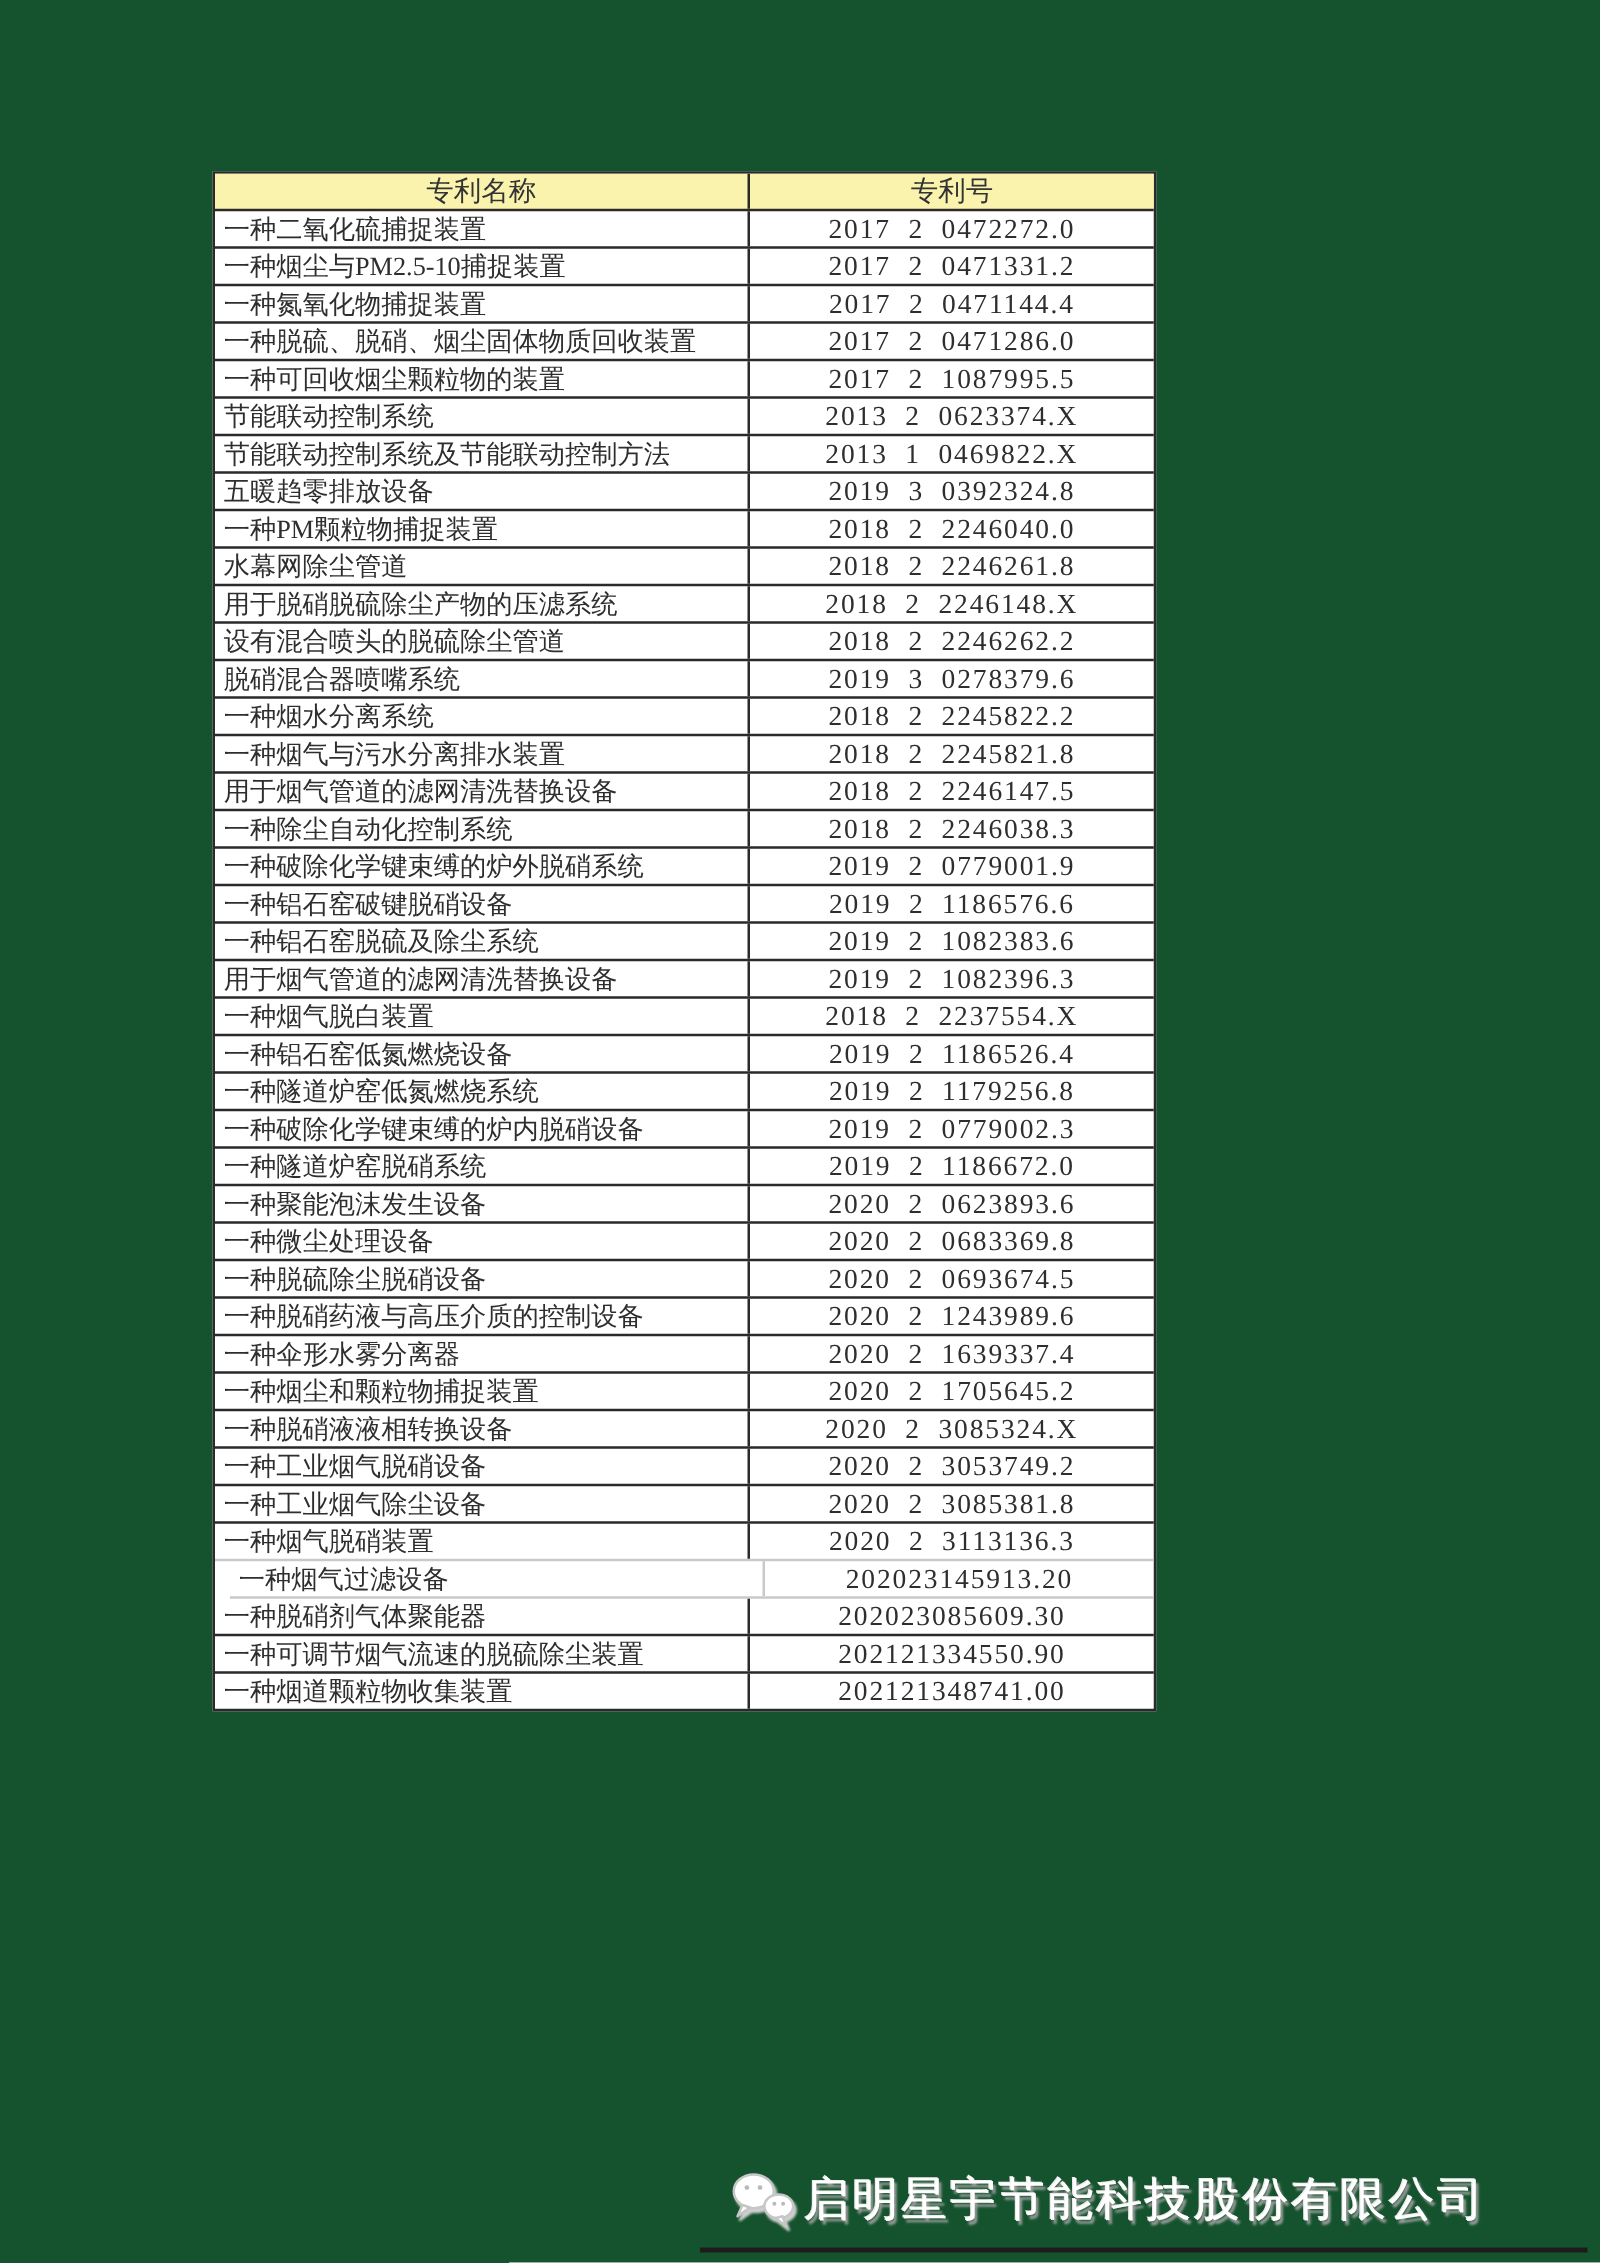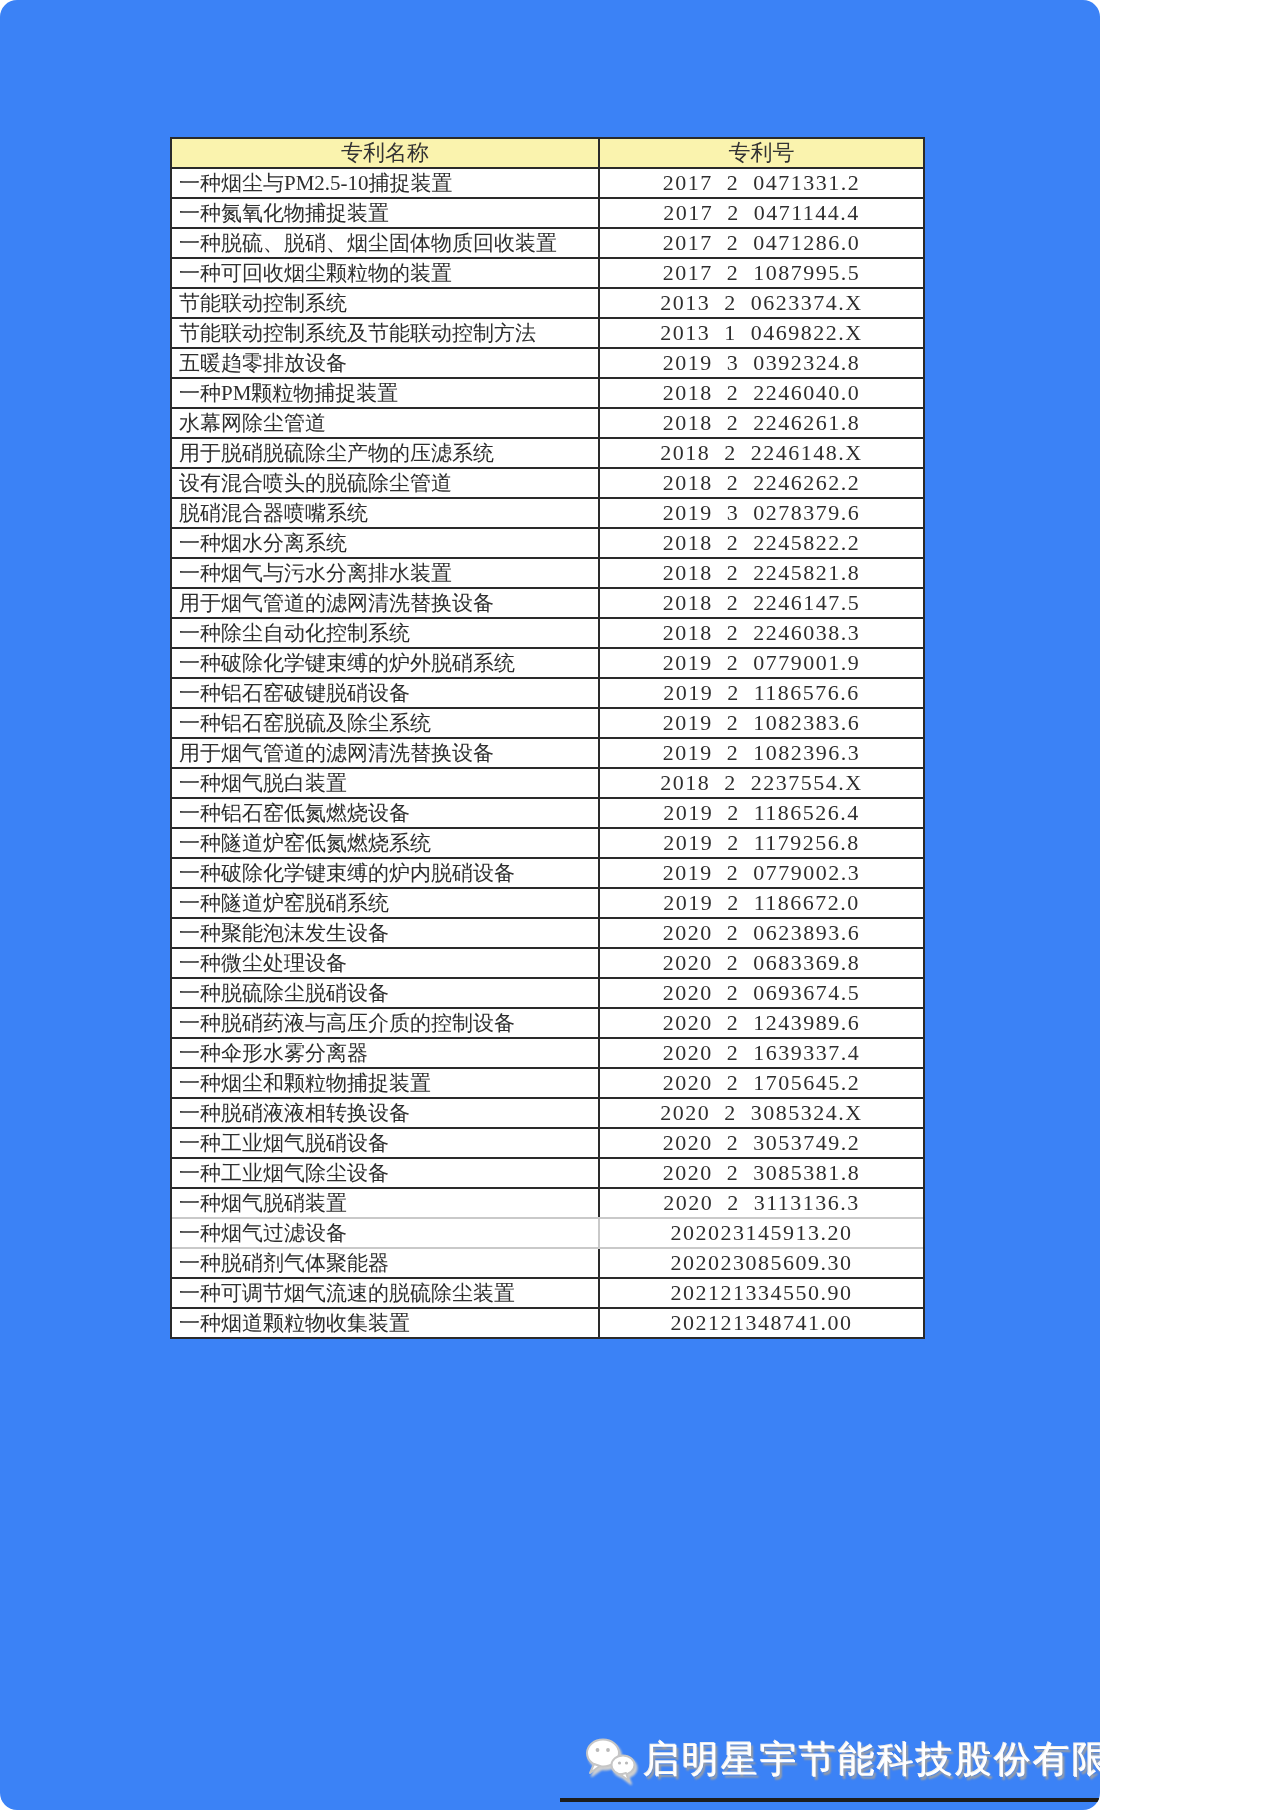--- a/index.html
+++ b/index.html
@@ -4,26 +4,25 @@
 <style>
   :root{
     --border:#2a2a2a;
     --header-bg:#faf3ae;
     --faded-border:#c9c9c9;
     --underline:#1c1c1c;
   }
   html,body{margin:0;padding:0;background:#ffffff;}
   .page{
     position:relative;
-    width:1100px;height:1810px;
-    background:#3b82f6;
+    width:1280px;height:1810px;
+    background:#14532d;
     overflow:hidden;
     font-family:"Liberation Serif","DejaVu Serif",serif;
     color:#262626;
-    border-radius:17px;
   }
   .patent-table{
     position:absolute;
     left:170px;top:137px;
     width:755px;
     border:2px solid var(--border);
     background:#ffffff;
     box-sizing:border-box;
   }
   .thead{
@@ -57,21 +56,21 @@
     flex:1;
     display:flex;align-items:center;justify-content:center;
     font-size:22px;
     letter-spacing:1.5px;
     word-spacing:7px;
     white-space:pre;
     color:#2e2e2e;
   }
   
   .row.pre-faded{border-bottom-color:var(--faded-border);}
-  .row.faded{border-bottom-color:var(--faded-border);}
+  .row.faded{border-bottom-color:var(--faded-border);margin-left:12px;}
   .row.faded .cell-name{border-right-color:var(--faded-border);}
   .footer{
     position:absolute;
     left:583px;top:1735px;
     display:flex;align-items:center;
     gap:4px;
   }
   .footer svg{filter:drop-shadow(2px 3px 1px #cfcfcf);}
   .company{
     font-size:37px;
@@ -92,20 +91,24 @@
 <body>
 
 <div class="page">
 
   <div class="patent-table">
     <div class="thead">
       <div class="th c1">专利名称</div>
       <div class="th c2">专利号</div>
     </div>
     <div class="tbody">
+        <div class="row">
+    <div class="cell-name">一种二氧化硫捕捉装置</div>
+    <div class="cell-num">2017 2 0472272.0</div>
+  </div>
         <div class="row">
     <div class="cell-name">一种烟尘与PM2.5-10捕捉装置</div>
     <div class="cell-num">2017 2 0471331.2</div>
   </div>
         <div class="row">
     <div class="cell-name">一种氮氧化物捕捉装置</div>
     <div class="cell-num">2017 2 0471144.4</div>
   </div>
         <div class="row">
     <div class="cell-name">一种脱硫、脱硝、烟尘固体物质回收装置</div>

